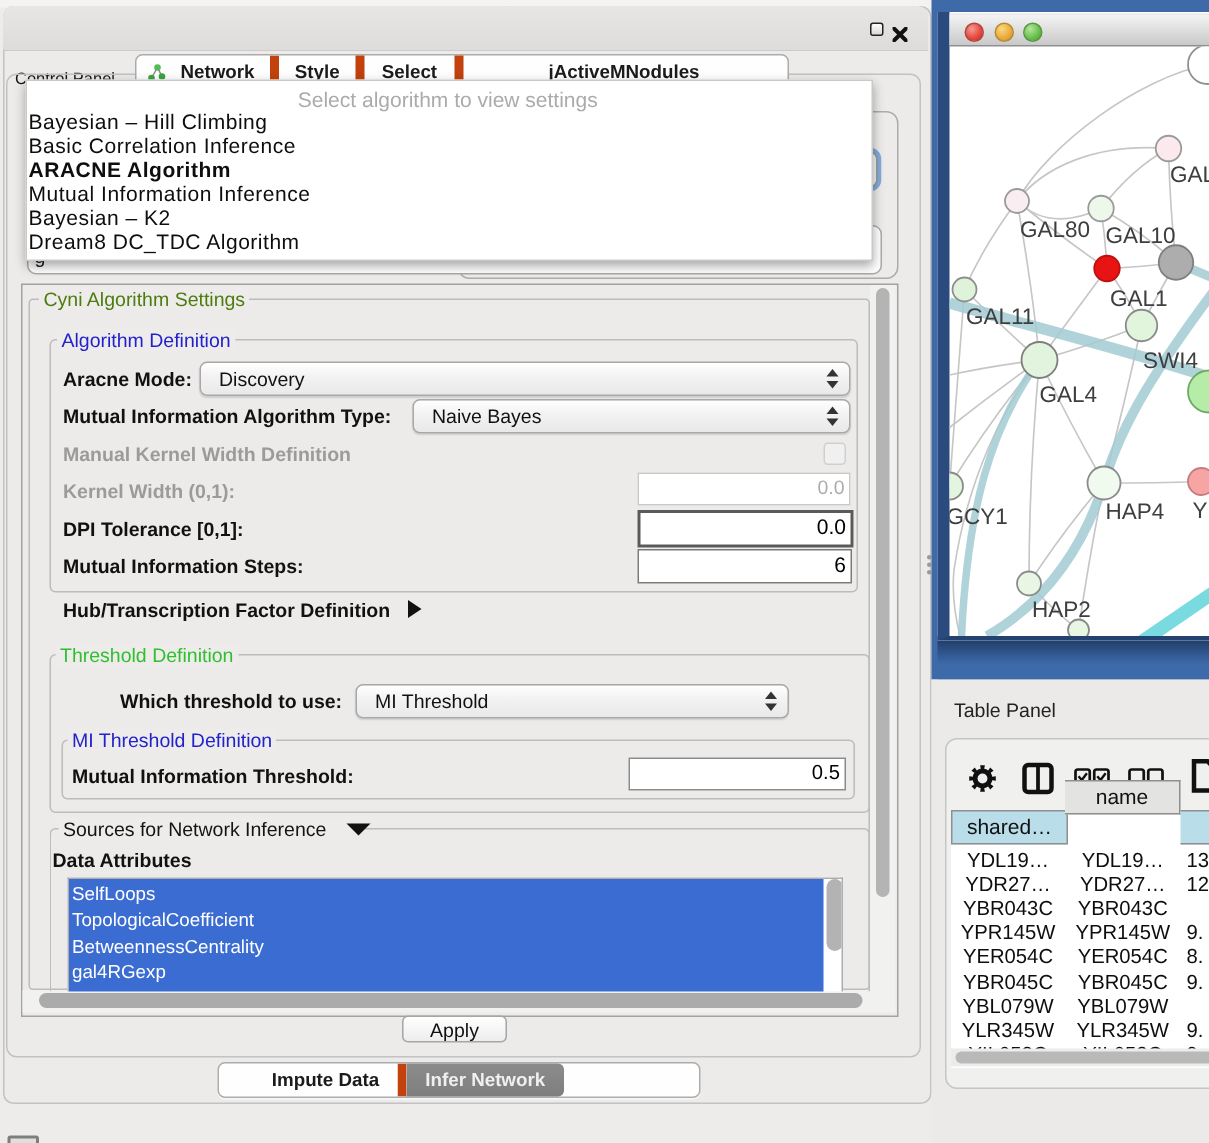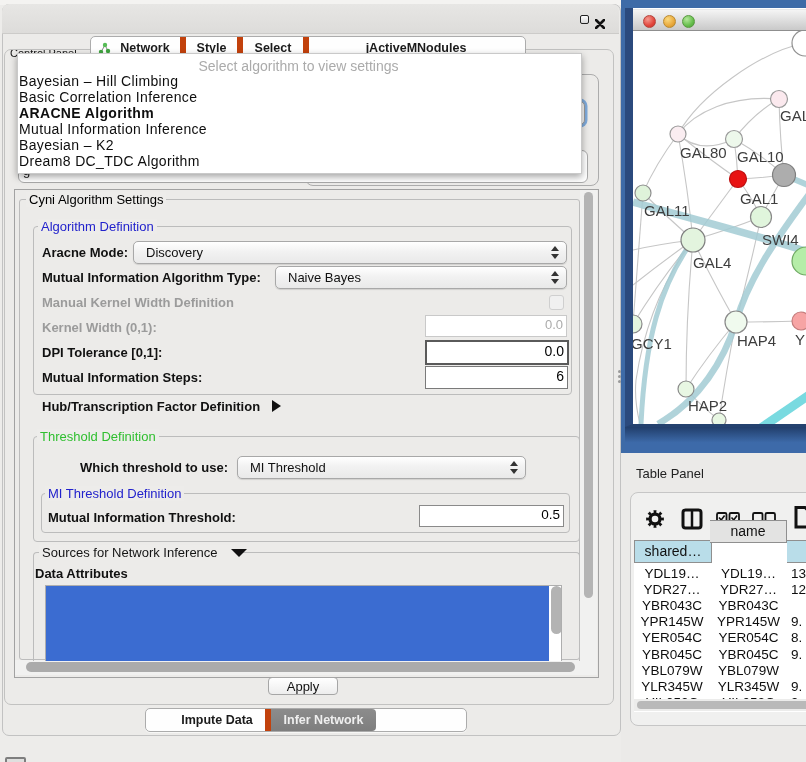--- a/index.html
+++ b/index.html
@@ -75,21 +75,21 @@
 Dream8 DC_TDC Algorithm
 </div>
 
 <div class="abs" style="left:14px;top:189px;width:583px;height:487px;border:1px solid #A2A2A2;background:transparent;"></div>
 <div class="abs" style="left:580px;top:190px;width:17px;height:485px;background:#F1F1F0;"></div>
 <div class="abs" style="left:584px;top:192px;width:9px;height:406px;background:#B4B4B4;border-radius:4.5px;"></div>
 <div class="abs" style="left:15px;top:660px;width:565px;height:15px;background:#F1F1F0;"></div>
 <div class="abs" style="left:26px;top:662px;width:549px;height:10px;background:#ABABAB;border-radius:5px;"></div>
 
 <div class="grp" style="left:19px;top:199px;width:559px;height:459px;border-radius:3px;">
-  <div class="gtitle" style="left:6px;color:#000000;">Cyni Algorithm Settings</div>
+  <div class="gtitle" style="left:6px;color:#4d7c0f;">Cyni Algorithm Settings</div>
 </div>
 
 <div class="grp" style="left:33px;top:226px;width:537px;height:167px;">
   <div class="gtitle" style="left:4px;color:#2222CC;">Algorithm Definition</div>
 </div>
 <div class="abs lbl bold" style="left:42px;top:245px;">Aracne Mode:</div>
 <div class="combo" style="left:133px;top:241px;width:432px;height:21px;">
     <span class="ctext">Discovery</span>
     <span class="carr"></span>
   </div>
@@ -124,20 +124,21 @@
 <div class="abs lbl bold" style="left:48px;top:510px;">Mutual Information Threshold:</div>
 <div class="tfield" style="left:419px;top:505px;width:140px;height:19px;border:1px solid #8A8A8A;padding:1px 3px 0 0;color:#000;font-size:13.5px;">0.5</div>
 
 <div class="grp" style="left:33px;top:552px;width:545px;height:108px;border-bottom:none;border-radius:4px 4px 0 0;">
   <div class="gtitle" style="left:5px;color:#141414;">Sources for Network Inference&nbsp;&nbsp;&nbsp;&nbsp;</div>
 </div>
 <div class="abs" style="left:231px;top:549px;width:0;height:0;border-left:8.5px solid transparent;border-right:8.5px solid transparent;border-top:8px solid #111;"></div>
 <div class="abs lbl bold" style="left:35px;top:566px;">Data Attributes</div>
 <div class="abs" style="left:45px;top:585px;width:515px;height:75px;background:#FFF;border:1px solid #AEAEAE;border-bottom:none;overflow:hidden;">
   <div style="position:absolute;left:0;top:0;width:503px;height:96px;background:#3B6CD1;"></div>
+  <div style="position:absolute;left:2px;top:1.5px;font-size:12.5px;line-height:17.5px;color:#FFF;">SelfLoops<br>TopologicalCoefficient<br>BetweennessCentrality<br>gal4RGexp</div>
   <div style="position:absolute;left:505px;top:0;width:11px;height:48px;background:#B3B3B3;border-radius:6px;"></div>
 </div>
 
 <div class="abs" style="left:268px;top:677px;width:68px;height:15px;background:linear-gradient(#FFFFFF,#EDEDED);border:1px solid #A6A6A6;border-radius:4px;text-align:center;font-size:13px;line-height:15px;color:#111;padding-top:1px;">Apply</div>
 
 <div class="seg" style="left:145px;top:708px;width:320px;">
   <div style="width:96px;margin-left:23px;">Impute Data</div>
   <div class="sel" style="width:105px;">Infer Network</div>
 </div>
 

